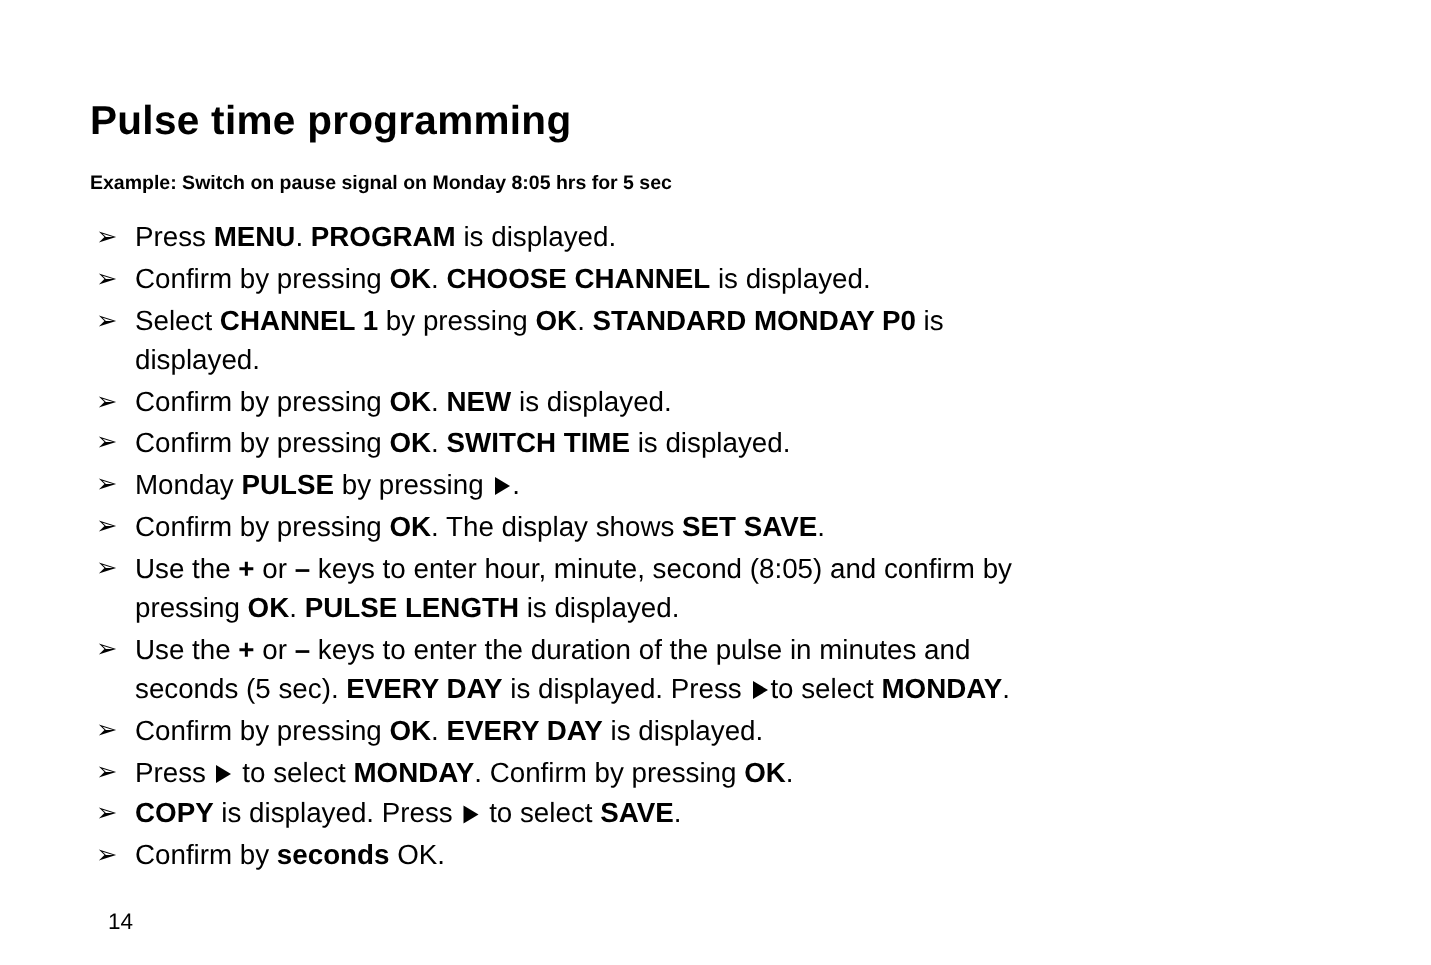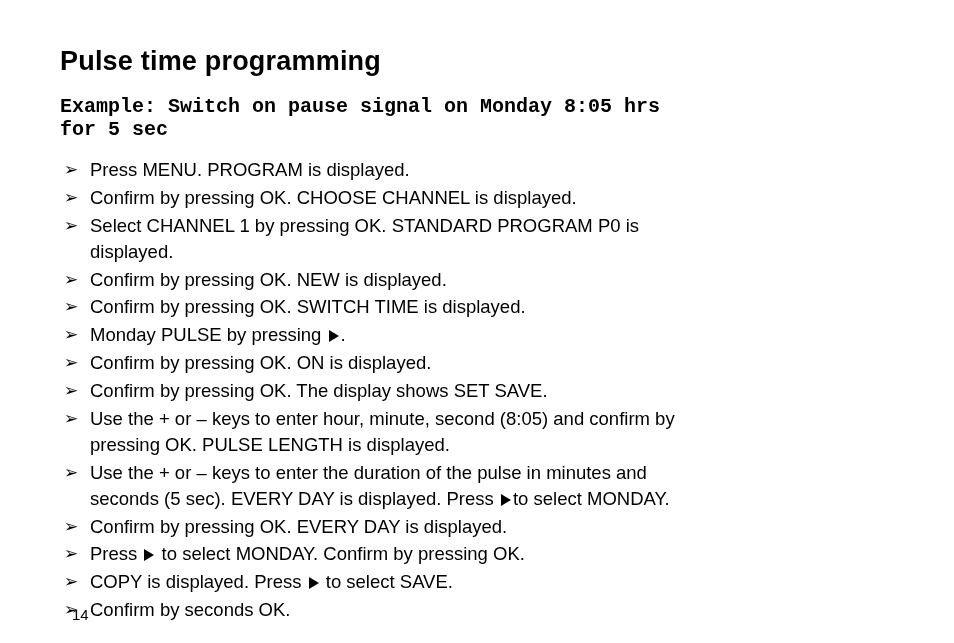--- a/index.html
+++ b/index.html
@@ -6,36 +6,35 @@
     margin: 0;
     padding: 0;
     background: #ffffff;
     width: 954px;
     height: 643px;
     font-family: Arial, Helvetica, sans-serif;
     color: #000000;
   }
   .page {
     box-sizing: border-box;
-    padding: 46px 60px 0 60px;
+    padding: 65px 60px 0 60px;
     width: 768px;
     height: 643px;
     position: relative;
   }
   h1.title {
     font-size: 27px;
     font-weight: 700;
     margin: 0 0 18px 0;
     letter-spacing: 0.2px;
   }
   h2.subtitle {
-    font-size: 20px;
+    font-size: 13px;
     font-weight: 700;
     margin: 0 0 16px 0;
-    font-family: Liberation Mono, monospace;
   }
   ul.steps {
     list-style: none;
     margin: 0;
     padding: 0;
   }
   ul.steps > li {
     position: relative;
     padding: 0 0 0 30px;
     font-size: 18.5px;
@@ -47,21 +46,21 @@
     position: absolute;
     left: 4px;
     top: 1px;
     font-size: 17px;
     color: #000;
   }
   
   ul.steps > li::before {
     content: "➢";
   }
-  .b { font-weight: 400; }
+  .b { font-weight: 700; }
   .tri {
     display: inline-block;
     width: 0;
     height: 0;
     border-top: 6px solid transparent;
     border-bottom: 6px solid transparent;
     border-left: 10px solid #000;
     vertical-align: -1px;
     margin: 0 2px 0 2px;
   }
@@ -75,25 +74,24 @@
 </style>
 </head>
 <body>
 
 <div class="page">
   <h1 class="title">Pulse time programming</h1>
   <h2 class="subtitle">Example: Switch on pause signal on Monday 8:05 hrs for 5 sec</h2>
   <ul class="steps">
       <li><span>Press </span><span class="b">MENU</span><span>. </span><span class="b">PROGRAM</span><span> is displayed.</span></li>
       <li><span>Confirm by pressing </span><span class="b">OK</span><span>. </span><span class="b">CHOOSE CHANNEL</span><span> is displayed.</span></li>
-      <li><span>Select </span><span class="b">CHANNEL 1</span><span> by pressing </span><span class="b">OK</span><span>. </span><span class="b">STANDARD PROGRAM P0</span><span> is displayed.</span></li>
+      <li><span>Select </span><span class="b">CHANNEL 1</span><span> by pressing </span><span class="b">OK</span><span>. </span><span class="b">STANDARD MONDAY P0</span><span> is displayed.</span></li>
       <li><span>Confirm by pressing </span><span class="b">OK</span><span>. </span><span class="b">NEW</span><span> is displayed.</span></li>
       <li><span>Confirm by pressing </span><span class="b">OK</span><span>. </span><span class="b">SWITCH TIME</span><span> is displayed.</span></li>
       <li><span>Monday </span><span class="b">PULSE</span><span> by pressing </span><span class="tri"></span><span>.</span></li>
-      <li><span>Confirm by pressing </span><span class="b">OK</span><span>. </span><span class="b">ON</span><span> is displayed.</span></li>
       <li><span>Confirm by pressing </span><span class="b">OK</span><span>. The display shows </span><span class="b">SET SAVE</span><span>.</span></li>
       <li><span>Use the </span><span class="b">+</span><span> or </span><span class="b">–</span><span> keys to enter hour, minute, second (8:05) and confirm by pressing </span><span class="b">OK</span><span>. </span><span class="b">PULSE LENGTH</span><span> is displayed.</span></li>
       <li><span>Use the </span><span class="b">+</span><span> or </span><span class="b">–</span><span> keys to enter the duration of the pulse in minutes and seconds (5 sec). </span><span class="b">EVERY DAY</span><span> is displayed. Press </span><span class="tri"></span><span>to select </span><span class="b">MONDAY</span><span>.</span></li>
       <li><span>Confirm by pressing </span><span class="b">OK</span><span>. </span><span class="b">EVERY DAY</span><span> is displayed.</span></li>
       <li><span>Press </span><span class="tri"></span><span> to select </span><span class="b">MONDAY</span><span>. Confirm by pressing </span><span class="b">OK</span><span>.</span></li>
       <li><span class="b">COPY</span><span> is displayed. Press </span><span class="tri"></span><span> to select </span><span class="b">SAVE</span><span>.</span></li>
       <li><span>Confirm by </span><span class="b">seconds</span><span> OK.</span></li>
     </ul>
   <div class="page-number">14</div>
 </div>

